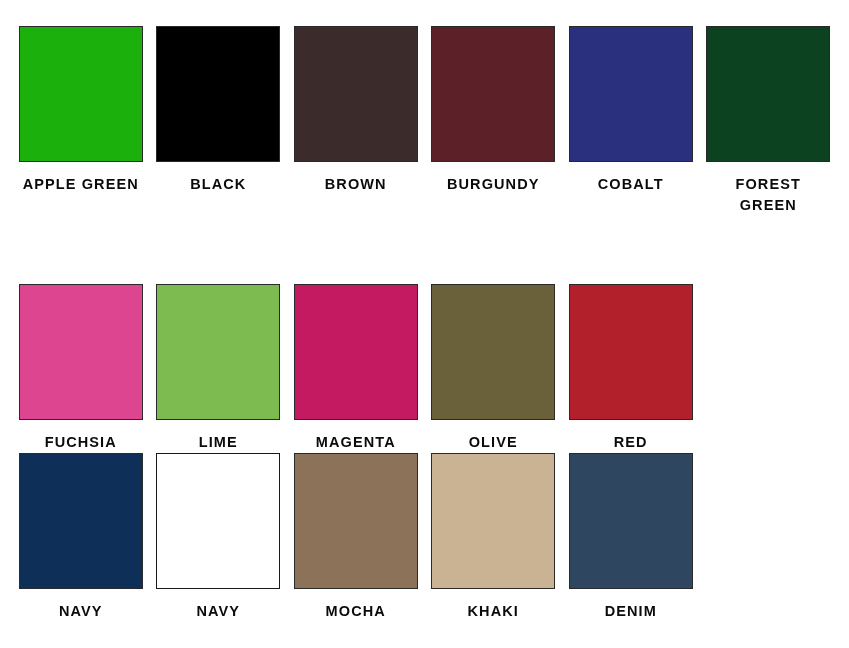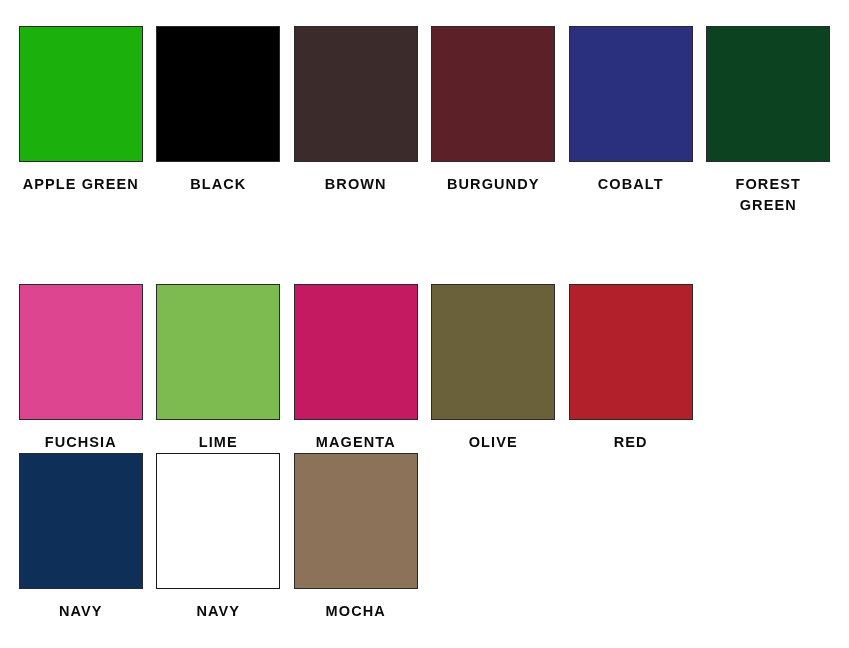--- a/index.html
+++ b/index.html
@@ -145,16 +145,24 @@
       <div class="swatch-label">NAVY</div>
     </div>
     <div class="swatch-cell">
       <div class="swatch-chip white-chip" style="background-color: rgb(255, 255, 255);"></div>
       <div class="swatch-label">NAVY</div>
     </div>
     <div class="swatch-cell">
       <div class="swatch-chip" style="background-color: rgb(139, 114, 89);"></div>
       <div class="swatch-label">MOCHA</div>
     </div>
+    <div class="swatch-cell">
+      <div class="swatch-chip" style="background-color: rgb(201, 179, 146);"></div>
+      <div class="swatch-label">KHAKI</div>
+    </div>
+    <div class="swatch-cell">
+      <div class="swatch-chip" style="background-color: rgb(47, 70, 97);"></div>
+      <div class="swatch-label">DENIM</div>
+    </div>
   </div>
 
 
 </div>
 
 </body></html>

